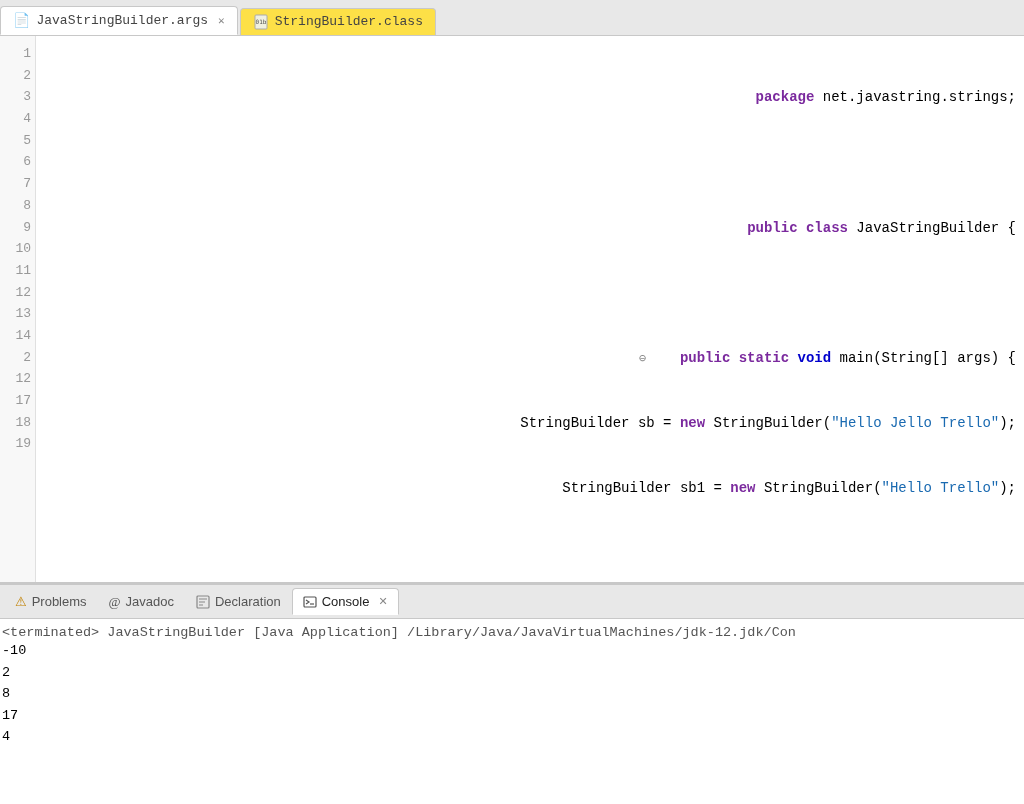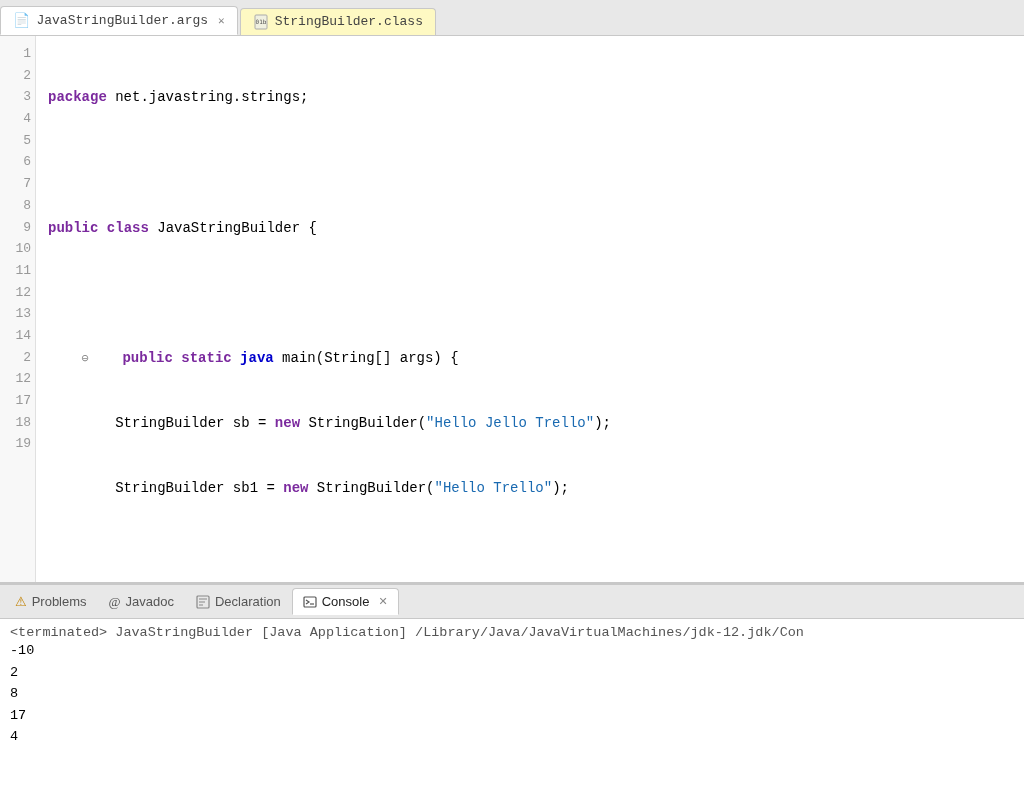--- a/index.html
+++ b/index.html
@@ -22,21 +22,21 @@
       padding-top: 4px;
       min-height: 36px;
     }
     .tab {
       display: flex;
       align-items: center;
       padding: 5px 12px;
       font-size: 13px;
       border: 1px solid #c8c8c8;
       border-bottom: none;
-      background: #fef9c3;
+      background: #fde047;
       cursor: pointer;
       border-radius: 4px 4px 0 0;
       margin-right: 2px;
       color: #444;
       gap: 6px;
     }
     .tab.active {
       background: #ffffff;
       border-bottom: 1px solid #ffffff;
       z-index: 1;
@@ -80,20 +80,21 @@
     }
     .line-number {
       display: block;
       height: 21.7px;
     }
     .code-content {
       flex: 1;
       padding: 8px 8px 8px 12px;
       white-space: pre;
       overflow-x: auto;
+      text-align: right;
     }
     .code-line {
       display: block;
       height: 21.7px;
       position: relative;
     }
 
     
     .kw { color: #7b2a9e; font-weight: bold; }
     .kw2 { color: #0000cc; font-weight: bold; }
@@ -134,21 +135,21 @@
       color: #222;
       text-align: center;
     }
     .bottom-tab .tab-close {
       color: #888;
       font-size: 11px;
     }
 
     .console-output {
       flex: 1;
-      padding: 6px 10px;
+      padding: 6px 2px;
       font-family: 'Courier New', Courier, monospace;
       font-size: 13.5px;
       color: #000;
       overflow: auto;
       background: #fff;
     }
     .console-terminated {
       color: #555;
       margin-bottom: 4px;
     }
@@ -198,21 +199,21 @@
       <span class="line-number">12</span>
       <span class="line-number">17</span>
       <span class="line-number">18</span>
       <span class="line-number">19</span>
     </div>
     <div class="code-content">
       <span class="code-line"><span class="kw">package</span> net.javastring.strings;</span>
       <span class="code-line"> </span>
       <span class="code-line"><span class="kw">public</span> <span class="kw">class</span> JavaStringBuilder {</span>
       <span class="code-line"> </span>
-      <span class="code-line">    <span style="color:#888;font-size:12px;cursor:pointer">⊖</span>    <span class="kw">public</span> <span class="kw">static</span> <span class="kw2">java</span> main(String[] args) {</span>
+      <span class="code-line">    <span style="color:#888;font-size:12px;cursor:pointer">⊖</span>    <span class="kw">public</span> <span class="kw">static</span> <span class="kw2">void</span> main(String[] args) {</span>
       <span class="code-line">        StringBuilder sb = <span class="kw">new</span> StringBuilder(<span class="str">"Hello Jello Trello"</span>);</span>
       <span class="code-line">        StringBuilder sb1 = <span class="kw">new</span> StringBuilder(<span class="str">"Hello Trello"</span>);</span>
       <span class="code-line"> </span>
       
       
       
       
       
       
       

